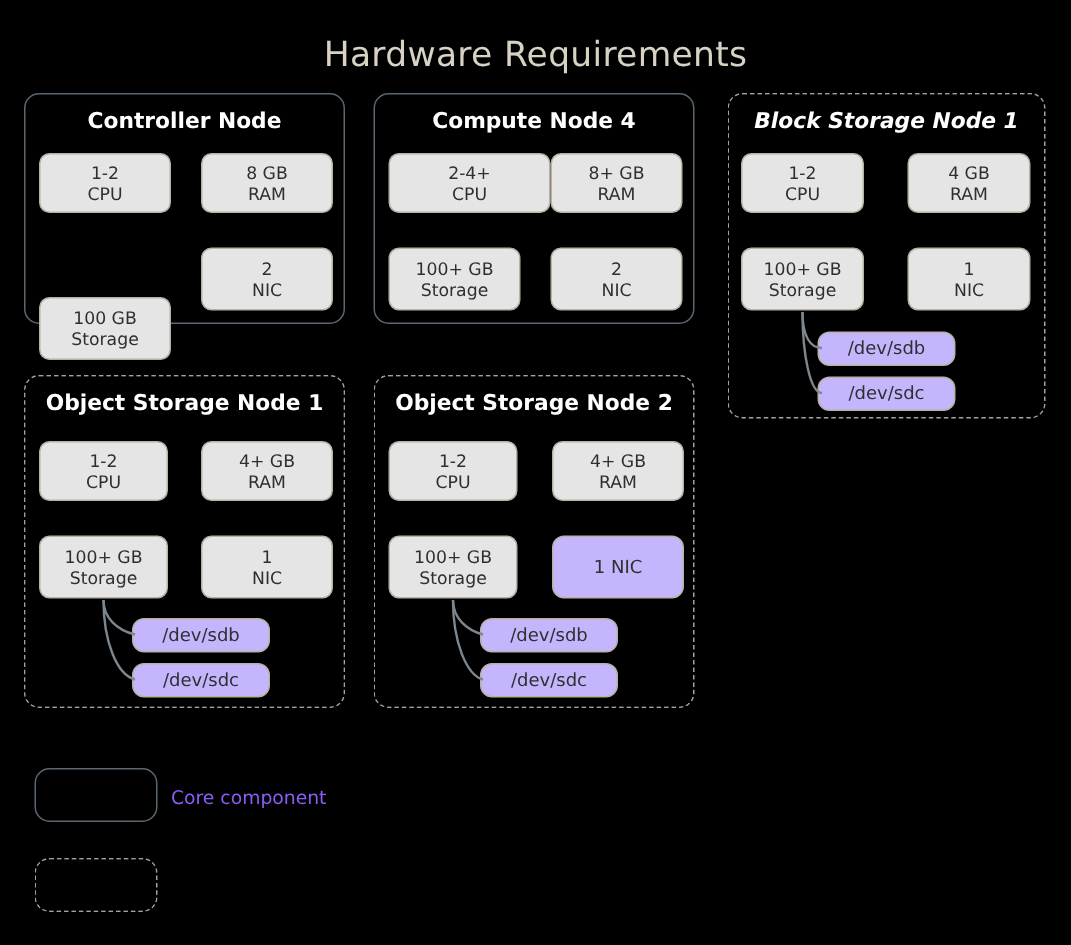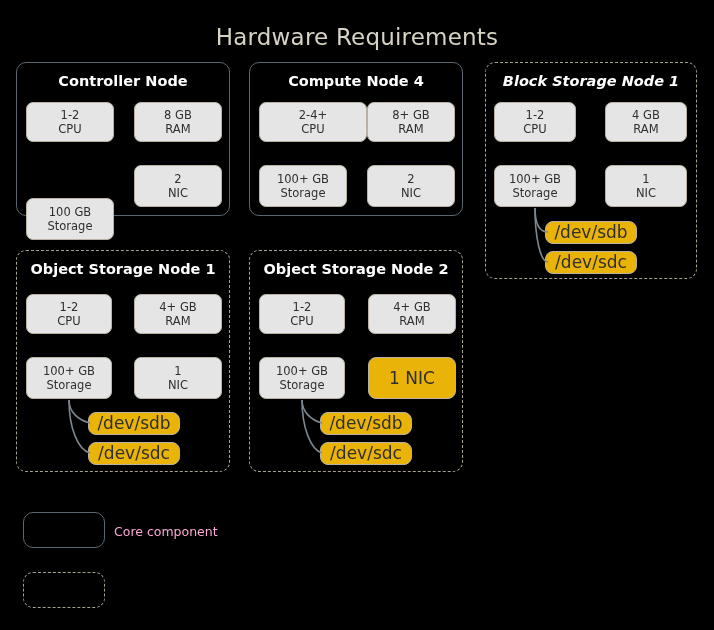--- a/index.html
+++ b/index.html
@@ -74,43 +74,43 @@
     padding: 2px 3px;
   }
   .chip span { display: block; white-space: nowrap; }
 
   
   .dev {
     position: absolute;
     box-sizing: border-box;
     border: 1.2px solid #b9b2a3;
     border-radius: 8px;
-    background: #eab308;
+    background: #c4b5fd;
     color: #2f2f2f;
-    font-size: 17px;
+    font-size: 12px;
     line-height: 13px;
     display: flex;
     align-items: center;
     justify-content: center;
     white-space: nowrap;
   }
 
   
   .legend-swatch {
     position: absolute;
     box-sizing: border-box;
     width: 82px;
     height: 36px;
     border-radius: 10px;
   }
   .legend-swatch.solid { border: 1.5px solid #5b6770; }
   .legend-swatch.dashed { border: 1.5px dashed #a9a294; }
   .legend-label {
     position: absolute;
-    color: #f9a8d4;
+    color: #8b5cf6;
     font-size: 12.5px;
     white-space: nowrap;
   }
 
   svg.connector {
     position: absolute;
     left: 0; top: 0;
     width: 714px;
     height: 630px;
     pointer-events: none;

